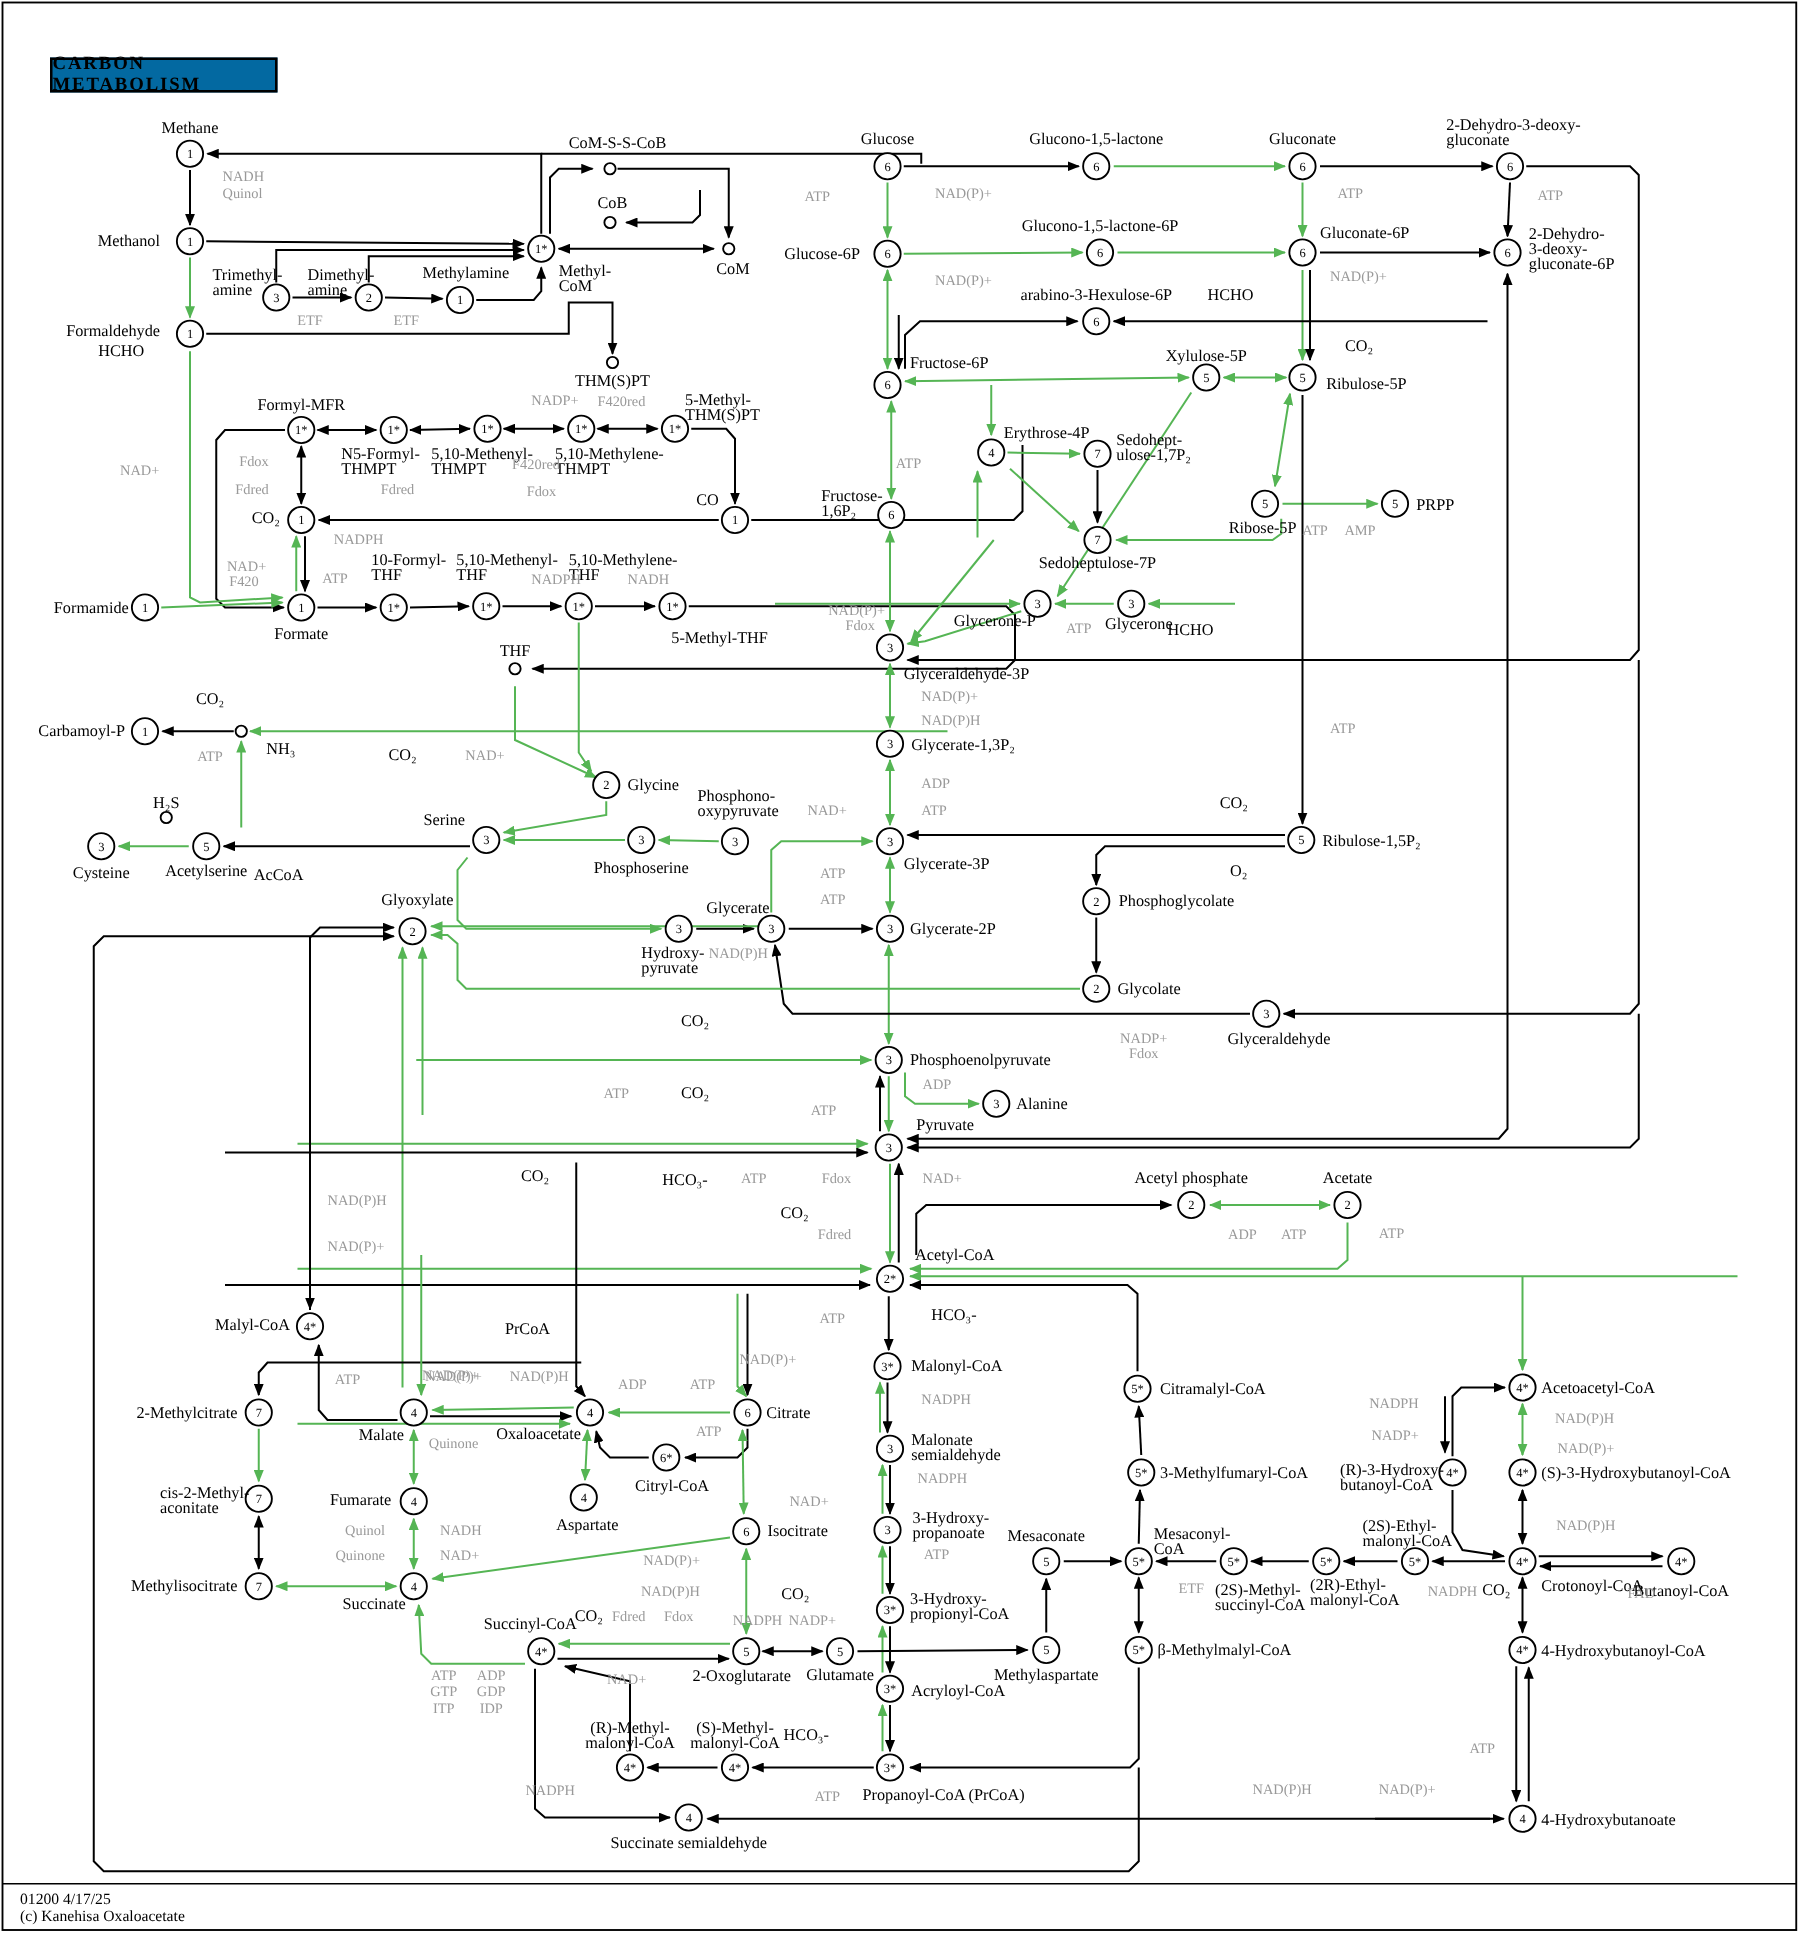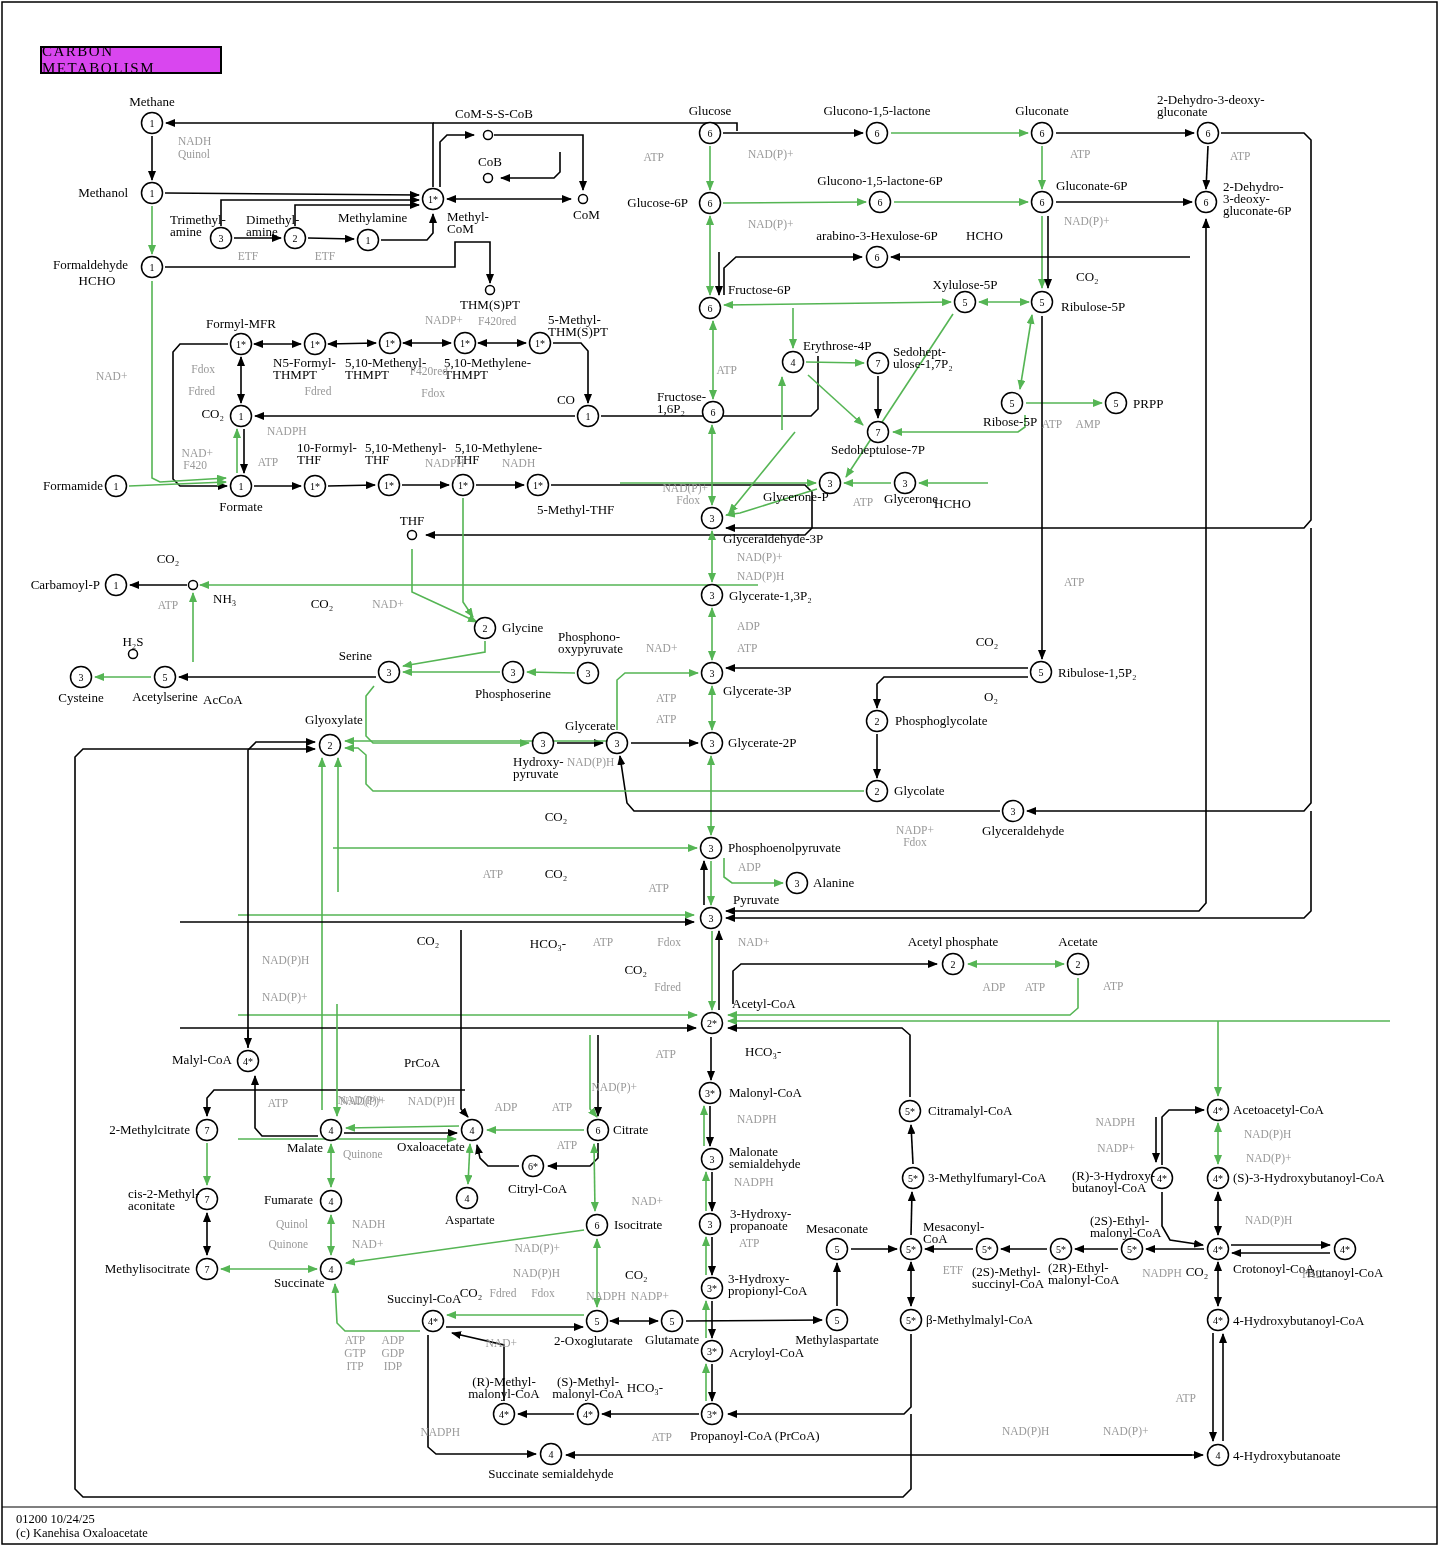--- a/index.html
+++ b/index.html
@@ -1,21 +1,21 @@
 <!DOCTYPE html>
 <html><head>
 <meta charset="utf-8">
 <style>
   html,body{margin:0;padding:0;background:#fff;}
   #stage{position:relative;width:1439px;height:1546px;background:#ffffff;
          font-family:"Liberation Serif","DejaVu Serif",serif;}
   #pathway-svg{position:absolute;left:0;top:0;}
   #title-box{position:absolute;left:40px;top:46px;width:178px;height:24px;
     border:2px solid #000;display:flex;align-items:center;justify-content:flex-start;
-    font-size:15px;letter-spacing:1.5px;color:#000;background:#d946ef;}
+    font-size:15px;letter-spacing:1.5px;color:#000;background:#0369a1;font-weight:bold;}
   #footer{position:absolute;left:16px;top:1512px;font-size:12.5px;color:#000;line-height:14px;}
   .node-num{font-size:10px;}
 </style>
 </head>
 <body>
 
 <div id="stage">
   <svg id="pathway-svg" width="1439" height="1546">
       <defs>
         <marker id="ak" markerWidth="10" markerHeight="8" refX="9" refY="4" orient="auto" markerUnits="userSpaceOnUse">
@@ -905,16 +905,16 @@
       <text x="1246" y="1162" text-anchor="start" font-size="11.5" fill="#999999">NAD(P)+</text>
       <text x="1245" y="1224" text-anchor="start" font-size="11.5" fill="#999999">NAD(P)H</text>
       <text x="1162" y="1277" text-anchor="middle" font-size="11.5" fill="#999999">NADPH</text>
       <text x="1313" y="1278" text-anchor="middle" font-size="11.5" fill="#999999">FAD</text>
       <text x="1196" y="1402" text-anchor="end" font-size="11.5" fill="#999999">ATP</text>
     </svg>
   <div id="title-box">
     <span>CARBON METABOLISM</span>
   </div>
   <div id="footer">
-    <div>01200 10/24/25</div>
+    <div>01200 4/17/25</div>
     <div>(c) Kanehisa Oxaloacetate</div>
   </div>
 </div>
 
 </body></html>

